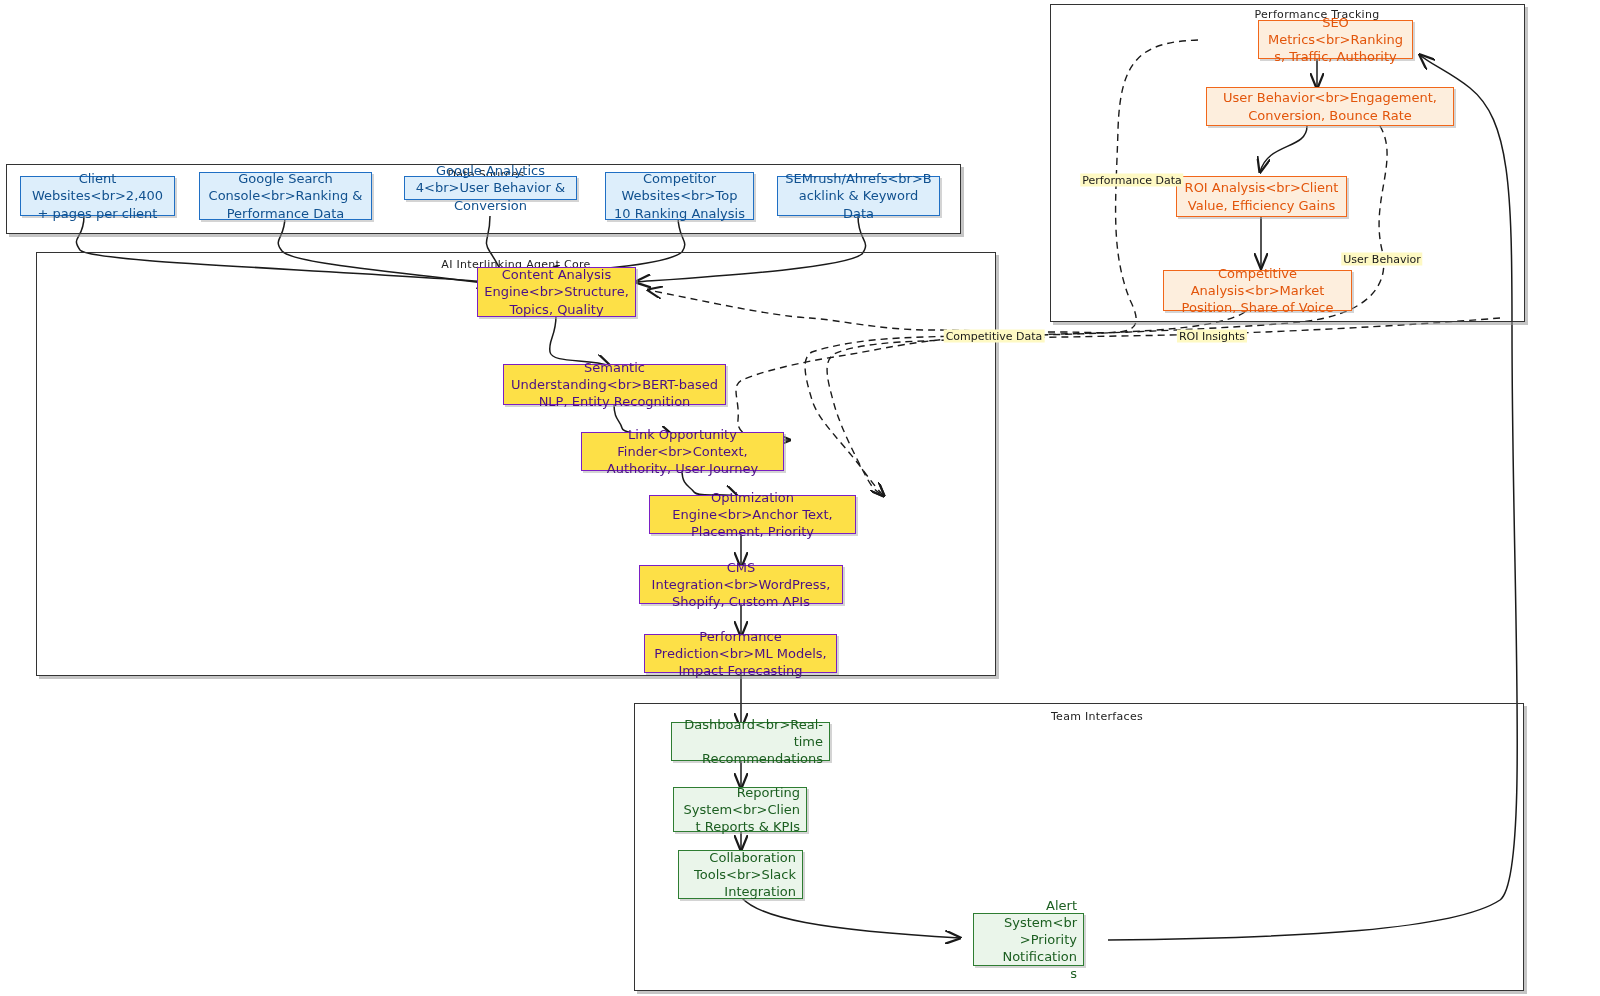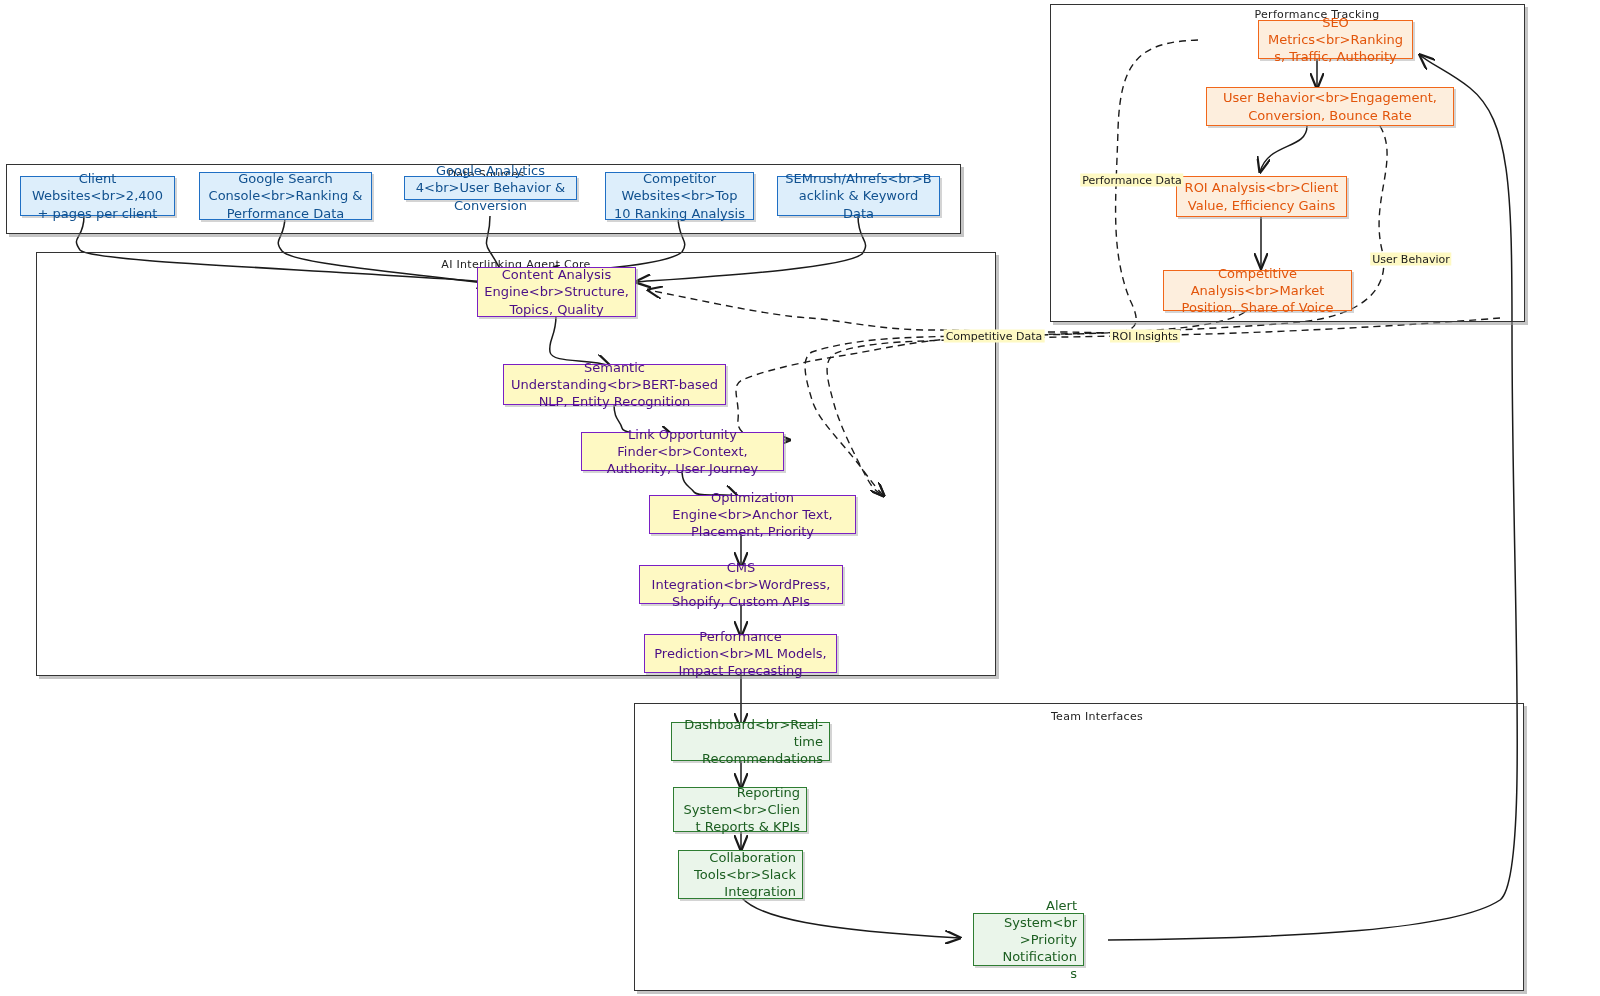--- a/index.html
+++ b/index.html
@@ -33,21 +33,21 @@
     display:flex;align-items:center;justify-content:center;
     text-align:center;
     font-size:13px;
     line-height:1.32;
     padding:4px 6px;
     border-width:1.6px;border-style:solid;
     box-shadow:2px 2px 0 0 rgba(170,170,170,.5);
     word-break:break-word;
   }
   .node.blue{background:#ddeefb;border-color:#1f6fc4;color:#11518f;}
-  .node.purple{background:#fef9c3;border-color:#7a1fc4;color:#4b0f86;}
+  .node.purple{background:#fde047;border-color:#7a1fc4;color:#4b0f86;}
   .node.orange{background:#fdeedd;border-color:#f1671a;color:#e2550b;}
   .node.green{background:#eaf5ea;border-color:#2e7d32;color:#1b5e20;text-align:right;}
 
   
   .edge-label{
     position:absolute;
     font-size:11px;
     color:#1a1a1a;
     background:#fef9c3;
     white-space:nowrap;
@@ -136,17 +136,17 @@
   <div class="subgraph" style="left:634px;top:703px;width:890px;height:288px;">
   </div>
   <div class="subgraph-title" style="left:1097px;top:710px;">Team Interfaces</div>
 
   <div class="node green" style="left:671px;top:722px;width:159px;height:39px;">Dashboard&lt;br&gt;Real-time Recommendations</div>
   <div class="node green" style="left:673px;top:787px;width:134px;height:45px;">Reporting System&lt;br&gt;Client Reports &amp; KPIs</div>
   <div class="node green" style="left:678px;top:850px;width:125px;height:49px;">Collaboration Tools&lt;br&gt;Slack Integration</div>
   <div class="node green" style="left:973px;top:913px;width:111px;height:53px;padding-left:22px;">Alert System&lt;br&gt;Priority Notifications</div>
 
   <div class="edge-label" style="left:1132px;top:180px;">Performance Data</div>
-  <div class="edge-label" style="left:1411px;top:259px;">User Behavior</div>
+  <div class="edge-label" style="left:1382px;top:259px;">User Behavior</div>
   <div class="edge-label" style="left:994px;top:336px;">Competitive Data</div>
-  <div class="edge-label" style="left:1145px;top:336px;">ROI Insights</div>
+  <div class="edge-label" style="left:1212px;top:336px;">ROI Insights</div>
 
 </div>
 
 </body></html>

